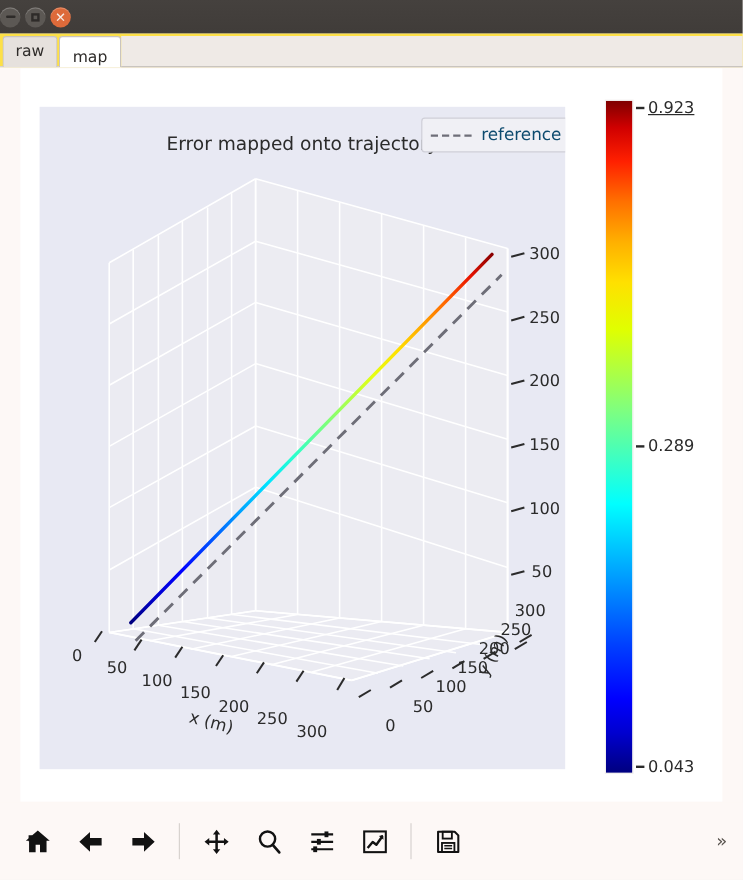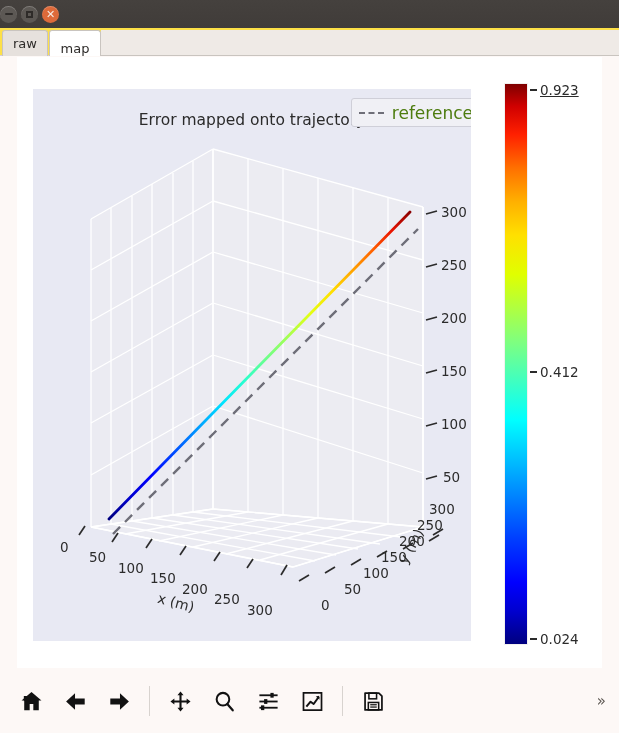--- a/index.html
+++ b/index.html
@@ -84,21 +84,21 @@
   }
 
   
   #legend {
     position: absolute; left: 318px; top: 9px;
     width: 130px; height: 29px;
     background: #f0f0f5; border: 1px solid #cfcfd8; border-radius: 3px;
     display: flex; align-items: center; padding: 0 7px; gap: 8px;
   }
   #legend-line { width: 34px; height: 0; border-top: 2.6px dashed #6e6e78; }
-  #legend-label { font-size: 17px; color: #4d7c0f; }
+  #legend-label { font-size: 14px; color: #0c4a6e; }
 
   
   #colorbar-wrap { position: absolute; left: 487px; top: 26px; width: 95px; height: 565px; }
   #colorbar {
     position: absolute; left: 0; top: 0; width: 24px; height: 562px;
     background: linear-gradient(to top,
       #00007f 0%,  #0000d0 6%,  #0000ff 11%, #0040ff 19%,
       #0080ff 26%, #00c0ff 33%, #00ffff 40%, #40ffc0 47%,
       #7fff7f 54%, #b0ff40 60%, #e0ff00 66%, #ffe000 73%,
       #ffb000 79%, #ff7000 85%, #ff2000 91%, #d00000 96%, #7f0000 100%);
@@ -323,23 +323,23 @@
       <div class="axlabel" style="left:408px; top:168px;">250</div>
       <div class="axlabel" style="left:408px; top:115px;">300</div>
 
     </div>
 
     <div id="colorbar-wrap">
       <div id="colorbar"></div>
       <div class="cb-tick" style="top:6px;"></div>
       <div class="cb-label" style="top:7px;text-decoration:underline;">0.923</div>
       <div class="cb-tick" style="top:288px;"></div>
-      <div class="cb-label" style="top:289px;">0.412</div>
+      <div class="cb-label" style="top:289px;">0.289</div>
       <div class="cb-tick" style="top:555px;"></div>
-      <div class="cb-label" style="top:556px;">0.024</div>
+      <div class="cb-label" style="top:556px;">0.043</div>
     </div>
 
   </div>
 
   <div id="toolbar">
 
     <div class="tbtn">
       <svg width="23" height="23" viewBox="0 0 24 24">
         <path d="M12 2.2 L22.4 11 L19.6 11 L19.6 21 L13.9 21 L13.9 14.6 L10.1 14.6 L10.1 21 L4.4 21 L4.4 11 L1.6 11 Z" fill="#121212"></path>
         <path d="M4.0 6.2 L7.2 6.2 L7.2 9.1 L4.0 11.8 Z" fill="#121212"></path>

